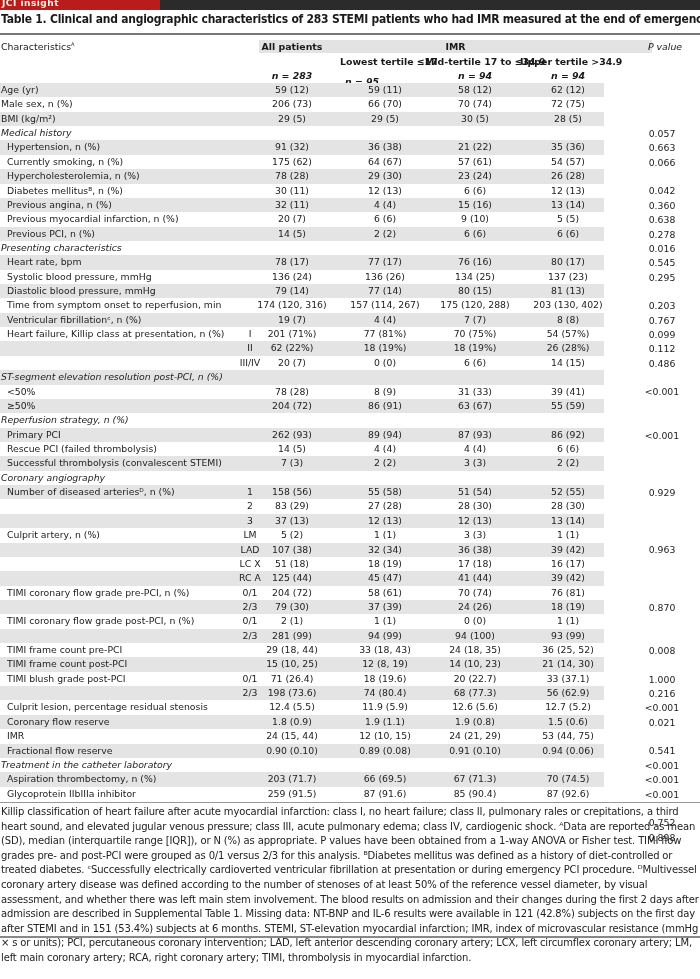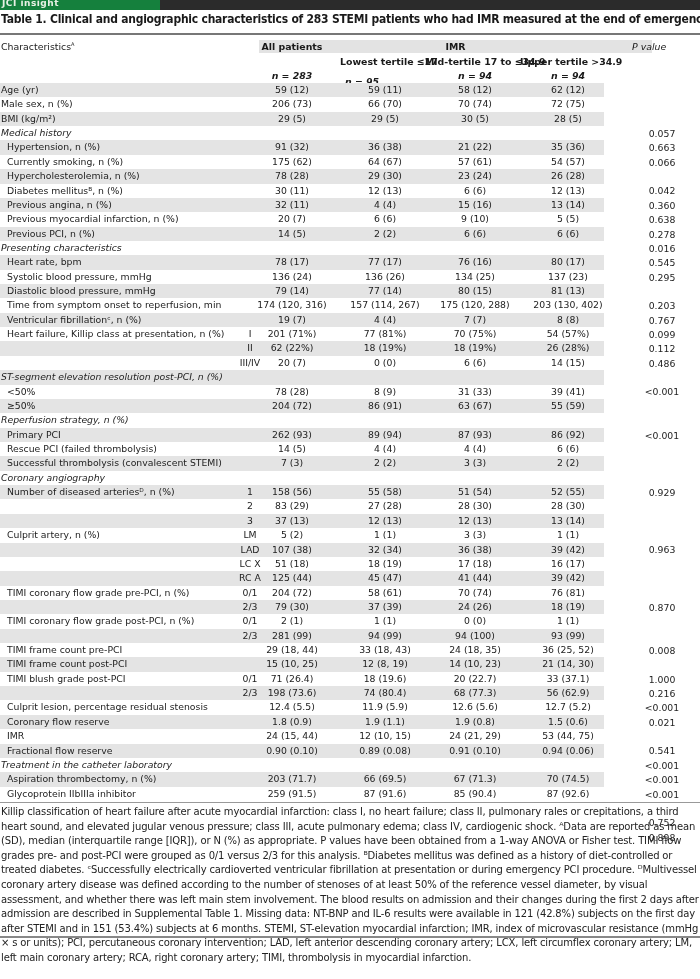--- a/index.html
+++ b/index.html
@@ -1,19 +1,19 @@
 <!DOCTYPE html>
 <html><head>
 <meta charset="utf-8">
 <style>
   * { box-sizing: border-box; margin: 0; padding: 0; }
   html, body { width: 700px; height: 979px; background: #ffffff; overflow: hidden; }
   body { font-family: "DejaVu Sans", "Liberation Sans", sans-serif; color: #222; position: relative; }
   .topbar { position: absolute; left: 0; top: 0; width: 700px; height: 10px; background: #2b2b2b; }
-  .brand { position: absolute; left: 0; top: 0; width: 160px; height: 10px; background: #15803d; color: #e8f0e4; font-size: 9px; line-height: 7px; padding-left: 2px; overflow: hidden; font-weight: bold; letter-spacing: 0.5px; }
+  .brand { position: absolute; left: 0; top: 0; width: 160px; height: 10px; background: #b91c1c; color: #e8f0e4; font-size: 9px; line-height: 7px; padding-left: 2px; overflow: hidden; font-weight: bold; letter-spacing: 0.5px; }
   .title { position: absolute; left: 1px; top: 12px; font-size: 11.6px; font-weight: bold; color: #1a1a1a; white-space: nowrap; letter-spacing: -0.25px; transform: scaleX(0.93); transform-origin: left; }
   .rule-top { position: absolute; left: 0; top: 33px; width: 700px; height: 2px; background: #777; }
   .hdr { position: absolute; font-size: 9.4px; white-space: nowrap; color: #1a1a1a; }
   .hdr.b { font-weight: bold; }
   .imr-band { position: absolute; left: 259px; top: 40px; width: 393px; height: 13px; background: #e3e3e3; }
   .rows { position: absolute; left: 0; top: 83px; width: 700px; }
   .row { position: relative; height: 14.37px; width: 604px; font-size: 9.3px; line-height: 14.37px; white-space: nowrap; }
   .row.grey { background: #e4e4e4; }
   .row span { position: absolute; top: 0; }
   .lab { left: 1px; }
@@ -35,21 +35,21 @@
 
 <div class="topbar"></div>
 <div class="brand">JCI insight</div>
 <div class="title">Table 1. Clinical and angiographic characteristics of 283 STEMI patients who had IMR measured at the end of emergency PCI</div>
 <div class="rule-top"></div>
 
 <div class="imr-band"></div>
 <div class="hdr" style="left:1px; top:41px;"><span>Characteristics</span><sup style="font-size:5px;">A</sup></div>
 <div class="hdr b" style="left:250px; top:41px; width:84px; text-align:center;">All patients</div>
 <div class="hdr b" style="left:259px; top:41px; width:393px; text-align:center;">IMR</div>
-<div class="hdr it" style="left:632px; top:41px; width:66px; ">P value</div>
+<div class="hdr it" style="left:632px; top:41px; width:66px; text-align:center;">P value</div>
 <div class="hdr b" style="left:340px; top:56px; width:90px; text-align:center;">Lowest tertile ≤17</div>
 <div class="hdr b" style="left:425px; top:56px; width:100px; text-align:center;">Mid-tertile 17 to ≤34.9</div>
 <div class="hdr b" style="left:520px; top:56px; width:100px; text-align:center;">Upper tertile &gt;34.9</div>
 <div class="hdr b it" style="left:252px; top:70px; width:80px; text-align:center;">n = 283</div>
 <div class="hdr b it" style="left:345px; top:76px; width:80px; text-align:left;">n = 95</div>
 <div class="hdr b it" style="left:430px; top:70px; width:90px; text-align:center;">n = 94</div>
 <div class="hdr b it" style="left:518px; top:70px; width:100px; text-align:center;">n = 94</div>
 
 <div class="rows" id="rows">
     <div class="row grey">

